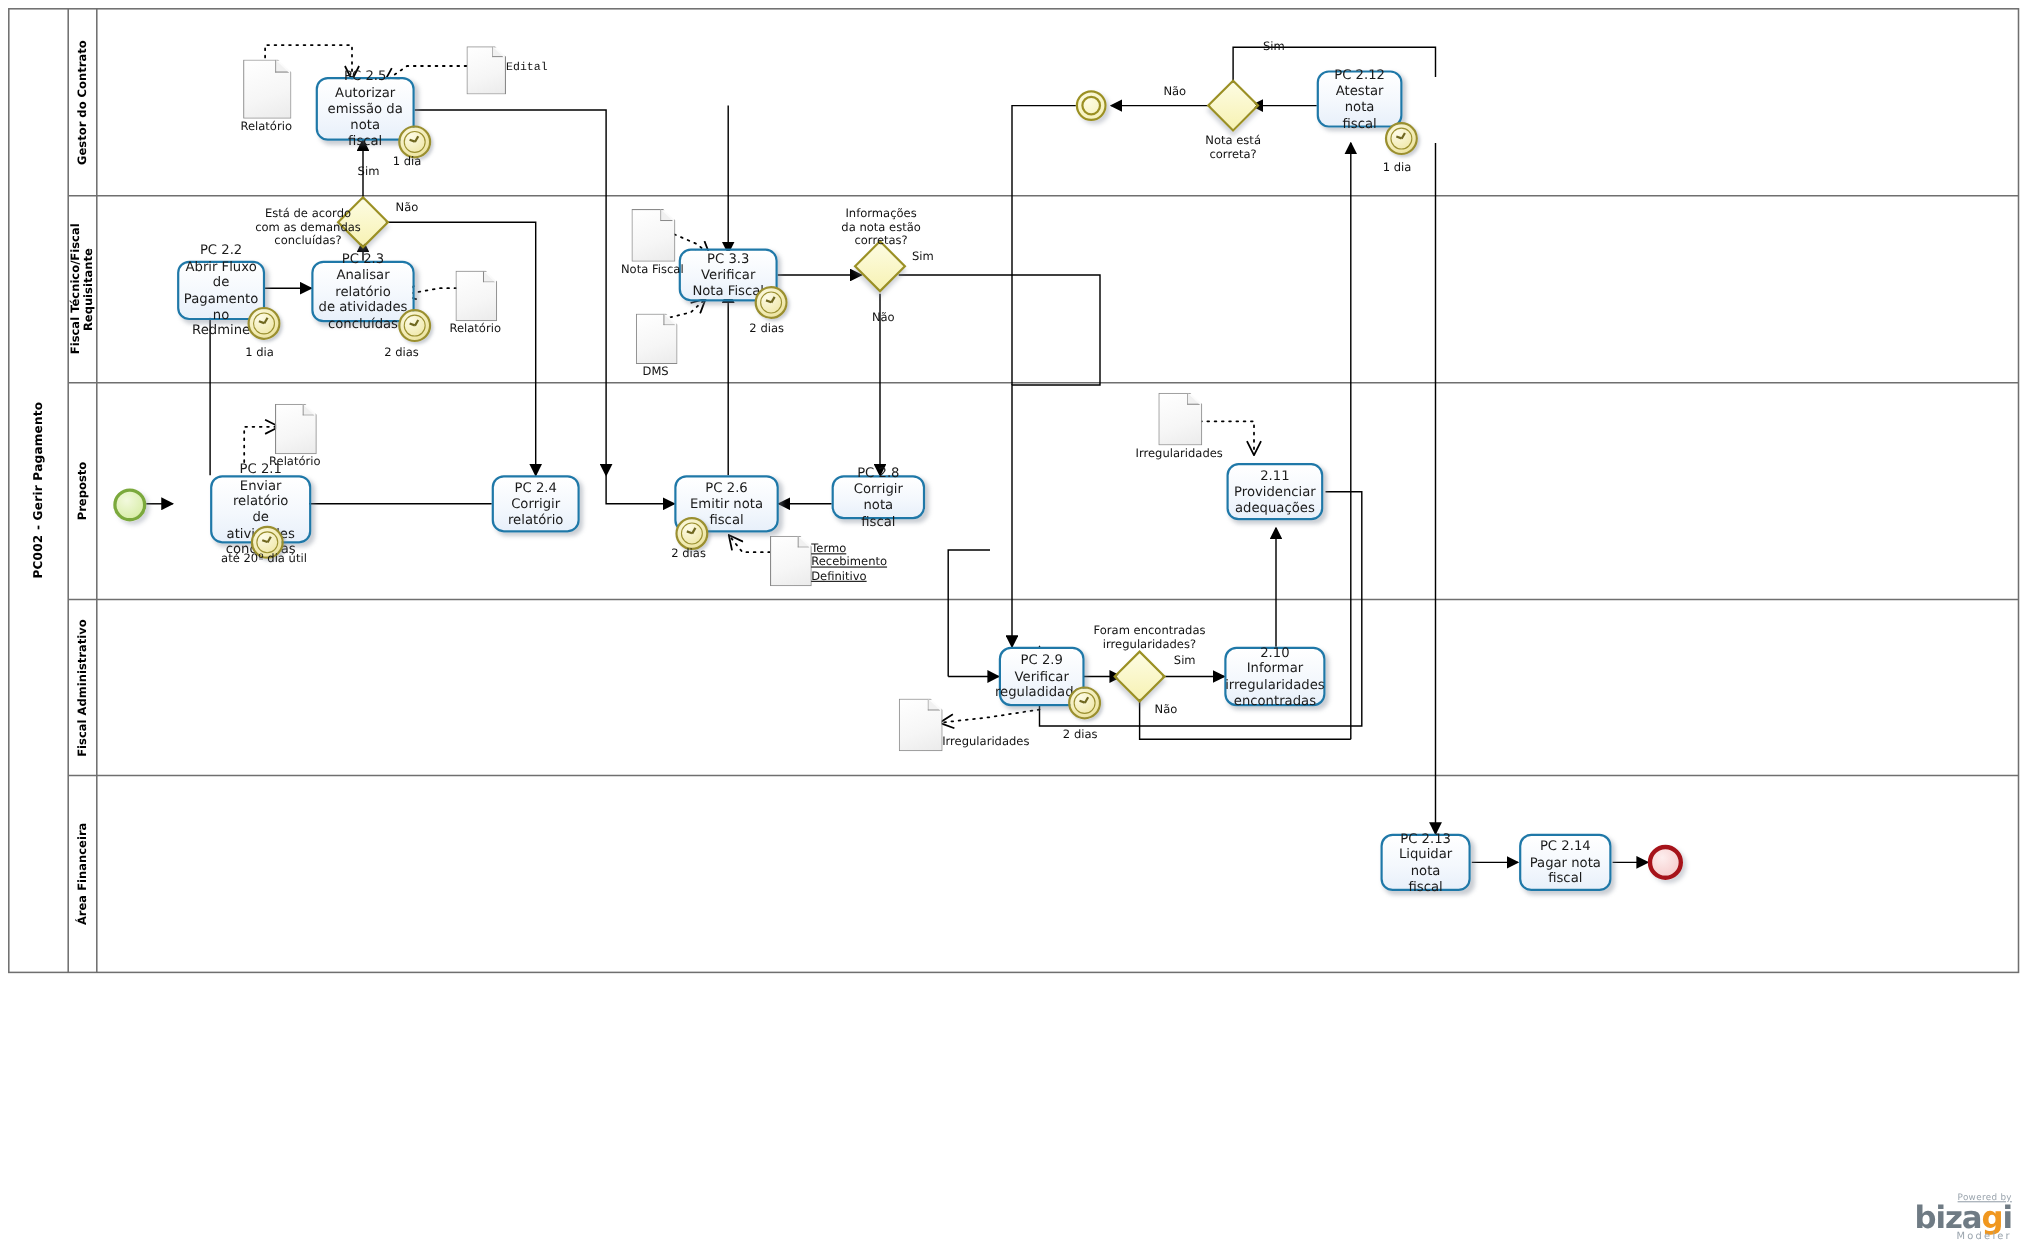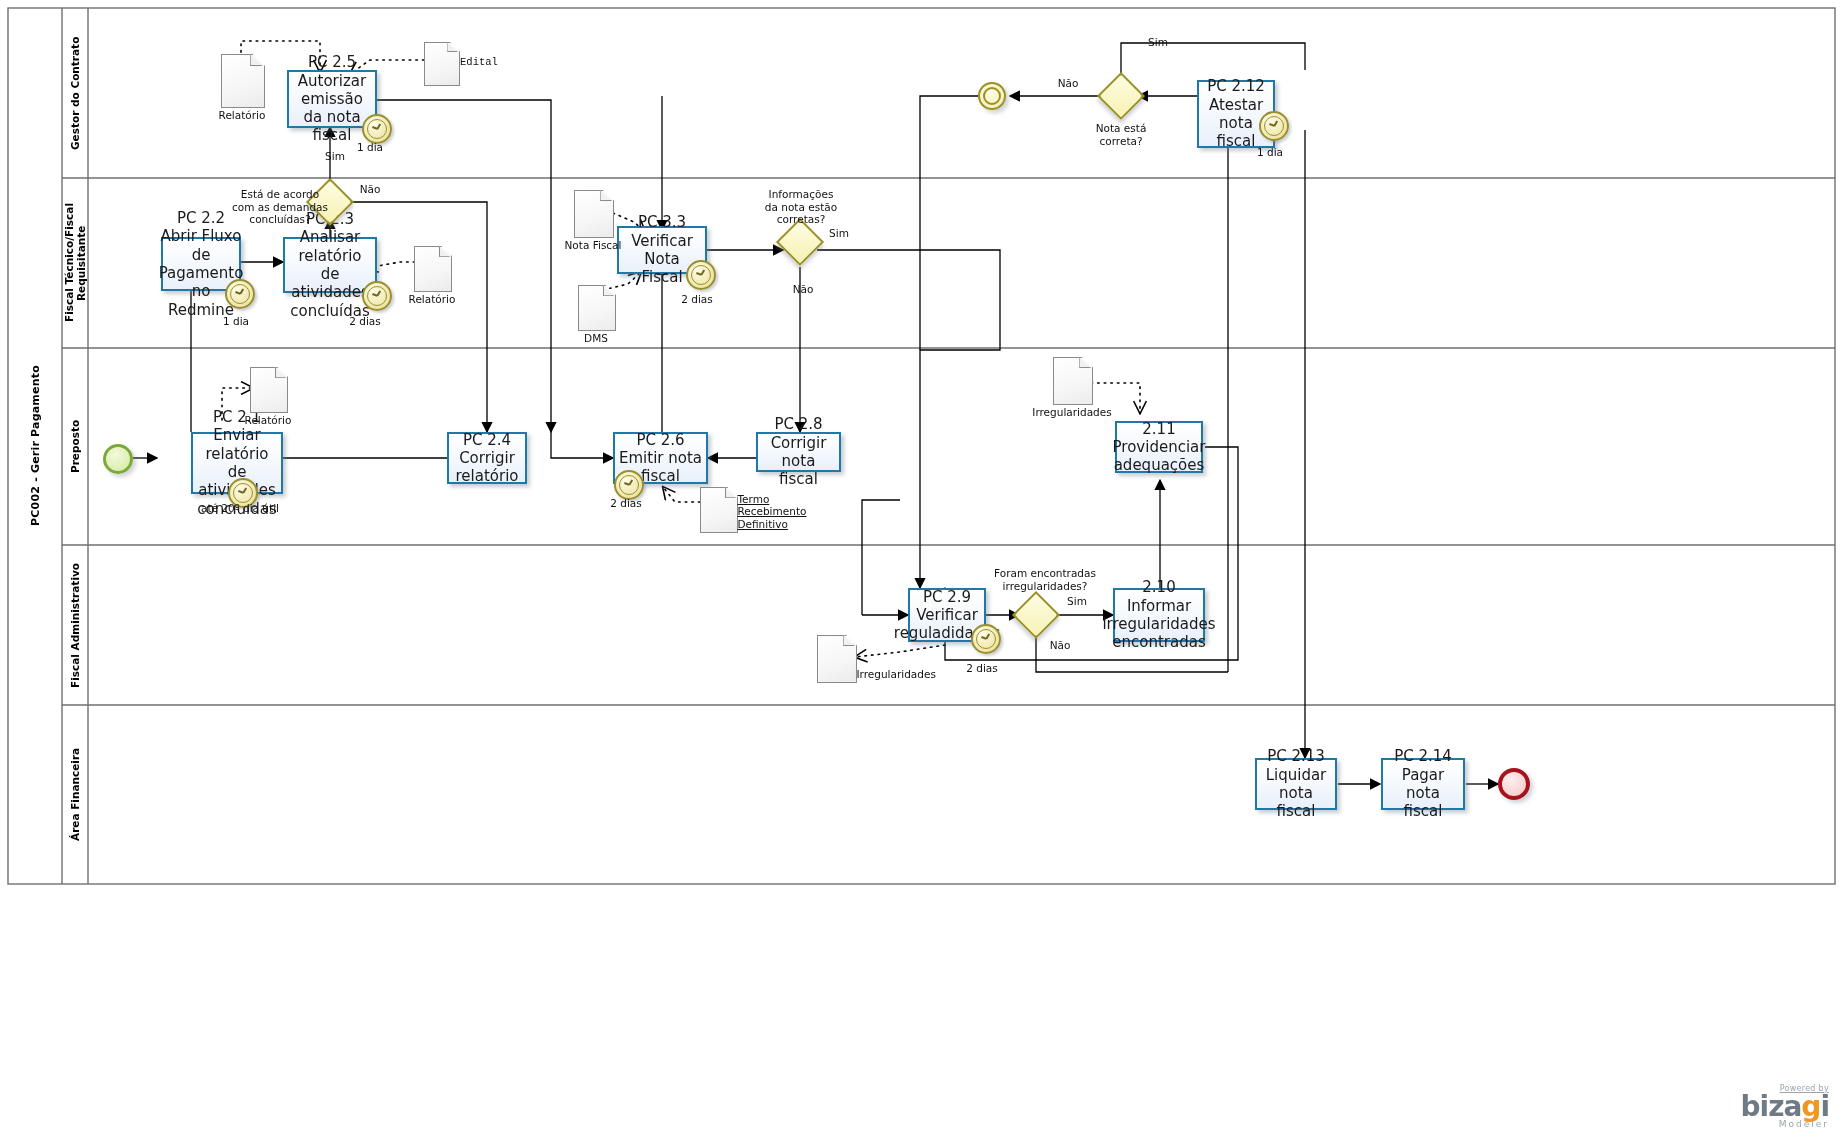--- a/index.html
+++ b/index.html
@@ -15,25 +15,25 @@
   }
   .lane-title{
     position:absolute;display:flex;align-items:center;justify-content:center;
     writing-mode:vertical-rl;transform:rotate(180deg);
     font-size:10.5px;font-weight:bold;color:#000;text-align:center;
   }
 
   
   .task{
     position:absolute;box-sizing:border-box;
-    border:2px solid #1f78a8;border-radius:0;
+    border:2px solid #1f78a8;border-radius:11px;
     background:linear-gradient(180deg,#ffffff 0%,#f4f8fd 55%,#e8f0fa 100%);
     box-shadow:3px 3px 4px rgba(120,130,145,.40);
     display:flex;align-items:center;justify-content:center;text-align:center;
-    font-size:15px;color:#1a1a1a;line-height:1.22;padding:2px 4px;
+    font-size:12px;color:#1a1a1a;line-height:1.22;padding:2px 4px;
     white-space:pre-line;
   }
   
   .gateway{
     position:absolute;box-sizing:border-box;width:34px;height:34px;
     background:linear-gradient(135deg,#fdfce2 0%,#f7f2b4 100%);
     border:2px solid #9b9023;transform:rotate(45deg);
     box-shadow:3px 3px 4px rgba(120,130,145,.35);
   }
   
@@ -275,21 +275,21 @@
 
   <div class="task" style="left:1113px;top:588px;width:92px;height:54px;">2.10
 Informar
 irregularidades
 encontradas</div>
 
   <div class="task" style="left:1115px;top:421px;width:88px;height:52px;">2.11
 Providenciar
 adequações</div>
 
-  <div class="task" style="left:1197px;top:80px;width:78px;height:68px;">PC 2.12
+  <div class="task" style="left:1197px;top:64px;width:78px;height:52px;">PC 2.12
 Atestar nota
 fiscal</div>
   <div class="timer" style="left:1259px;top:111px;">
     <div class="hand h1"></div>
       <div class="hand h2"></div>
     </div>
   <div class="lbl" style="left:1225px;top:146px;width:90px;">1 dia</div>
 
   <div class="task" style="left:1255px;top:758px;width:82px;height:52px;">PC 2.13
 Liquidar nota

